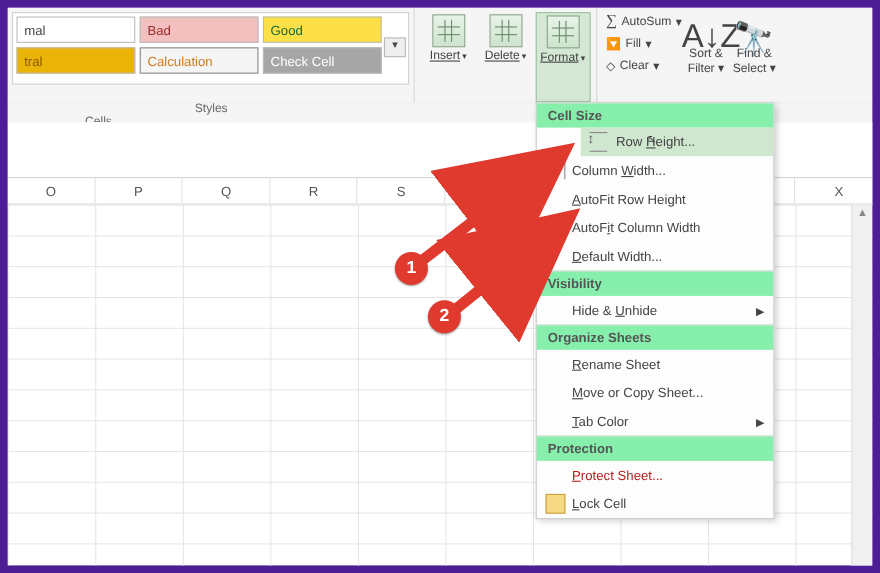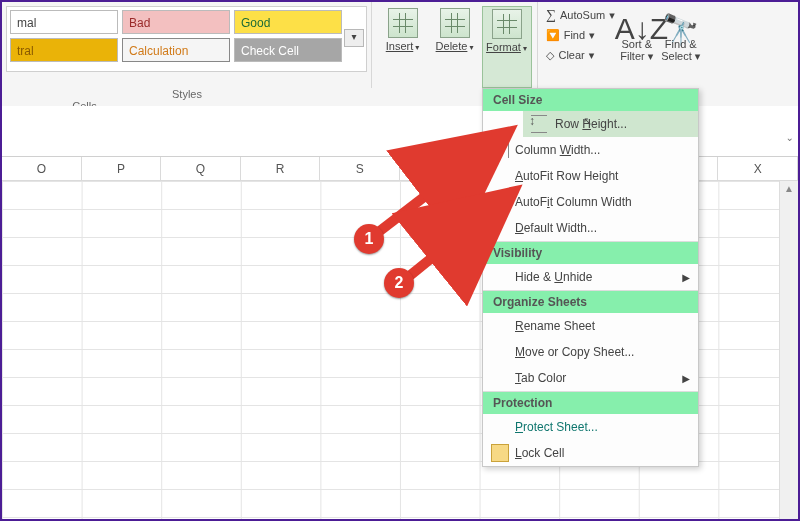--- a/index.html
+++ b/index.html
@@ -1,16 +1,16 @@
 <!DOCTYPE html>
 <html><head>
 <meta charset="utf-8">
 <style>
   html,body{margin:0;padding:0;font-family:"Segoe UI",Arial,sans-serif;font-size:12px;color:#444;background:#fff;}
-  .stage{position:relative;width:800px;height:521px;overflow:hidden;border:2px solid #4c1d95;box-sizing:border-box;}
+  .stage{position:relative;width:800px;height:521px;overflow:hidden;border:7px solid #4c1d95;box-sizing:border-box;}
   .ribbon{position:relative;height:86px;background:#f5f5f5;border-bottom:1px solid #d0d0d0;display:flex;}
   .styles-group{position:relative;width:370px;border-right:1px solid #d7d7d7;padding:4px 4px 0 4px;box-sizing:border-box;}
   .styles-box{border:1px solid #cfcfcf;background:#fff;padding:3px;height:66px;box-sizing:border-box;position:relative;}
   .sty-row{display:flex;gap:4px;margin-bottom:4px;}
   .sty{width:108px;height:24px;line-height:24px;padding:0 6px;border:1px solid #bbb;box-sizing:border-box;overflow:hidden;}
   .sty.normal{background:#fff;}
   .sty.bad{background:#f3c0c0;color:#9b2a2a;}
   .sty.good{background:#fde047;color:#1c6b37;}
   .sty.neutral{background:#eab308;color:#8a5a00;}
   .sty.calc{background:#f5f5f5;color:#d17b1a;border-color:#888;}
@@ -37,21 +37,21 @@
   .colhead{position:absolute;left:0;top:155px;height:24px;width:796px;display:flex;}
   .colhead div{flex:1;text-align:center;line-height:24px;border-right:1px solid #dadada;border-bottom:1px solid #dadada;background:#fff;font-size:12px;color:#555;}
   .sheet{position:absolute;left:0;top:179px;width:796px;height:340px;
     background-image:linear-gradient(#e4e4e4 1px,transparent 1px),linear-gradient(90deg,#e4e4e4 1px,transparent 1px);
     background-size:100% 28px,79.6px 100%;}
   .menu{position:absolute;left:480px;top:86px;width:215px;background:#fdfdfd;border:1px solid #c8c8c8;box-shadow:2px 2px 6px rgba(0,0,0,.2);font-size:12px;}
   .menu .sect{background:#86efac;padding:4px 10px;font-weight:bold;color:#555;border-top:1px solid #ddd;}
   .menu .sect:first-child{border-top:none;}
   .menu .mi{padding:6px 10px 6px 32px;position:relative;}
   .menu .mi.hl{background:#cfe6cf;margin-left:40px;}
-  .menu .mi.dis{color:#0f766e;}
+  .menu .mi.dis{color:#b91c1c;}
   .menu .mi .mic{position:absolute;left:8px;top:50%;transform:translateY(-50%);width:16px;height:16px;}
   .menu .mi .sub{position:absolute;right:8px;top:8px;font-size:10px;}
   .mic.rh{border:1px solid #888;border-left:none;border-right:none;}
   .mic.rh::before{content:"↕";position:absolute;left:-2px;top:-2px;font-size:12px;color:#555;}
   .mic.cw{border:1px solid #888;border-top:none;border-bottom:none;}
   .mic.cw::before{content:"↔";position:absolute;top:-2px;font-size:12px;color:#555;}
   .mic.lock{background:#f7d985;border:1px solid #caa23a;}
   .annot{position:absolute;pointer-events:none;}
   .badge{width:30px;height:30px;border-radius:50%;background:#e03a2f;color:#fff;font-weight:bold;font-size:16px;text-align:center;line-height:30px;box-shadow:0 1px 2px rgba(0,0,0,.4);}
   .formula-bar{position:absolute;left:0;top:104px;width:796px;height:50px;border-bottom:1px solid #d0d0d0;background:#fff;}
@@ -106,21 +106,21 @@
 
     <div class="editing-group">
       <div class="eg-col">
         <div class="eg-item">
             <span class="sig">∑</span>
             <span>AutoSum</span> 
             <span>▾</span>
           </div>
         <div class="eg-item">
             <span>🔽</span>
-            <span>Find</span> 
+            <span>Fill</span> 
             <span>▾</span>
           </div>
         <div class="eg-item">
             <span>◇</span>
             <span>Clear</span> 
             <span>▾</span>
           </div>
       </div>
       <div class="eg-btn">
         <span class="bigic">A↓Z</span>

